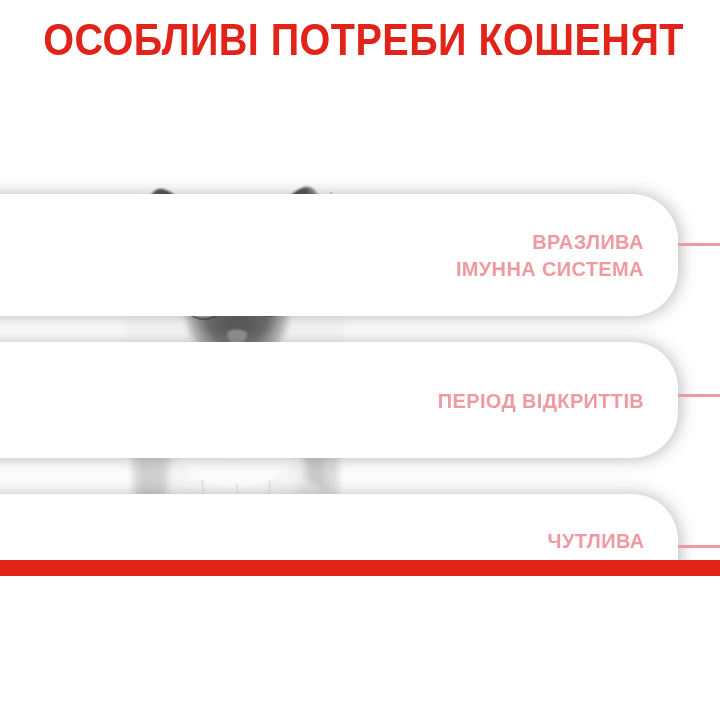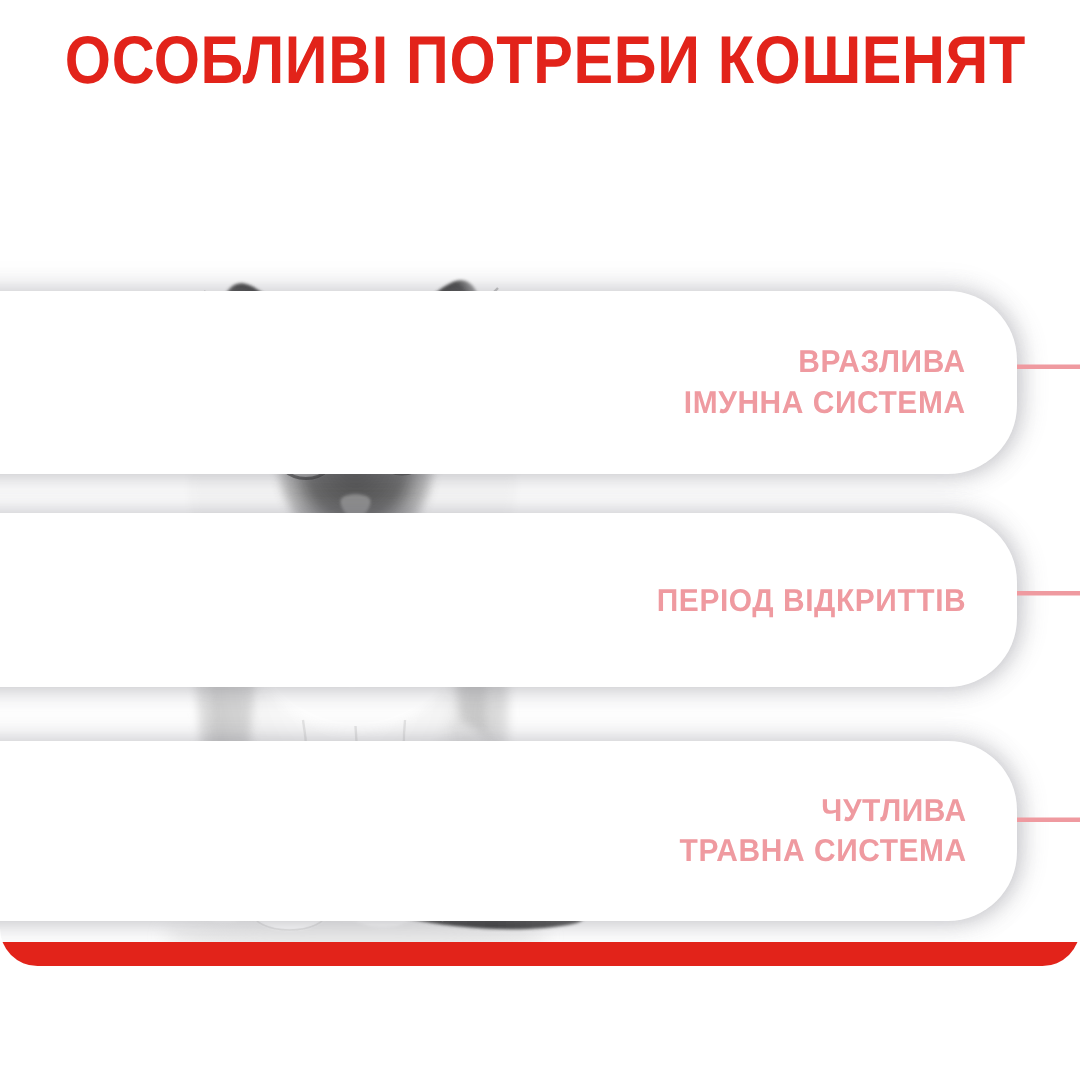--- a/index.html
+++ b/index.html
@@ -7,24 +7,23 @@
     margin: 0;
     padding: 0;
     background: #ffffff;
   }
   body {
     font-family: "Liberation Sans", "DejaVu Sans", sans-serif;
   }
   #page {
     position: relative;
     width: 720px;
-    height: 644px;
+    height: 576px;
     background: #ffffff;
     overflow: hidden;
-    border-radius: 25px;
   }
 
   
   #title {
     position: absolute;
     left: 0;
     top: 14px;
     width: 720px;
     text-align: center;
     color: #E2231A;

